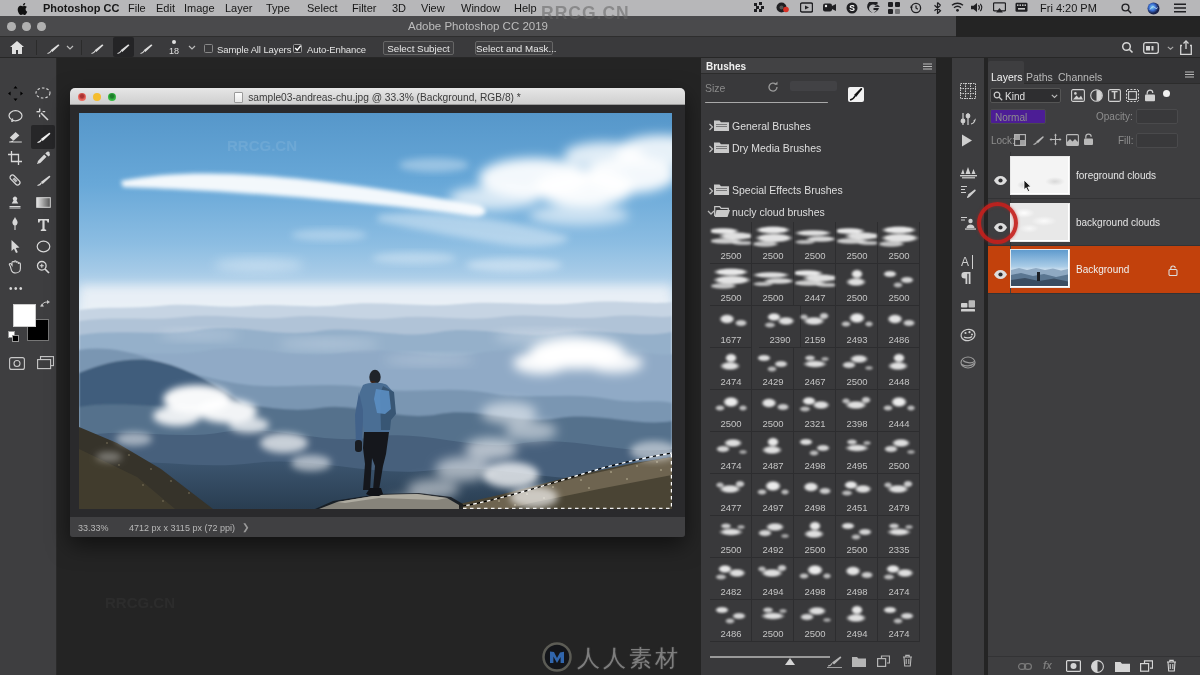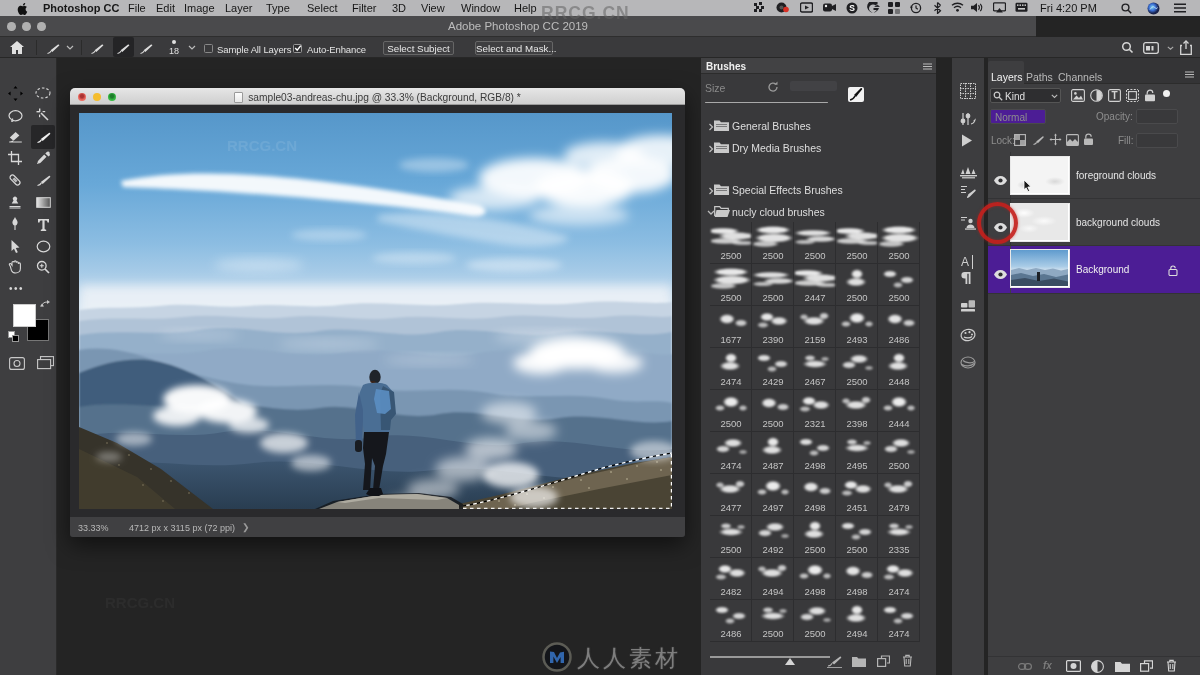--- a/index.html
+++ b/index.html
@@ -2,21 +2,21 @@
 <html><head><meta charset="utf-8">
 <style>
 *{margin:0;padding:0;box-sizing:border-box;}
 html,body{width:1200px;height:675px;overflow:hidden;background:#242424;font-family:"Liberation Sans",sans-serif;-webkit-font-smoothing:antialiased;}
 .abs{position:absolute;}
 #stage{position:relative;width:1200px;height:675px;}
 
 #menubar{position:absolute;left:0;top:0;width:1200px;height:16px;background:#b7b7b9;color:#161616;font-size:11px;}
 #menubar .mi{position:absolute;top:1.5px;white-space:nowrap;}
 
-#apptitle{position:absolute;left:0;top:16px;width:1036px;height:21px;background:#4a4a4c;border-bottom:1px solid #2e2e2e;}
+#apptitle{position:absolute;left:0;top:16px;width:956px;height:21px;background:#4a4a4c;border-bottom:1px solid #2e2e2e;}
 #apptitle .dot{position:absolute;width:8.5px;height:8.5px;border-radius:50%;background:#b0b0b0;}
 #apptitle .t{position:absolute;left:0;right:0;top:20px;text-align:center;color:#bdbdbd;font-size:11.5px;}
 
 #optbar{position:absolute;left:0;top:37px;width:1200px;height:21px;background:#3a3a3c;border-bottom:1px solid #272727;color:#e3e3e3;}
 #optbar .sep{position:absolute;top:3px;width:1px;height:15px;background:#2b2b2b;}
 .obtn{position:absolute;top:4px;height:14px;background:#3f3f41;border:1px solid #666;border-radius:2px;color:#e8e8e8;font-size:9.8px;text-align:center;white-space:nowrap;}
 .cbx{position:absolute;top:6.5px;width:9px;height:9px;border:1px solid #888;border-radius:1.5px;background:#39393b;}
 .cbl{position:absolute;top:6.5px;font-size:9.5px;letter-spacing:-0.1px;color:#e3e3e3;white-space:nowrap;}
 
 #toolbar{position:absolute;left:0;top:58px;width:57px;height:617px;background:#3e3e40;border-right:1px solid #2a2a2a;}
@@ -603,21 +603,21 @@
         <div class="bnum">2500</div>
       </div>
       <div class="bcell" style="left:177px;top:206px;">
         <div class="bthumb" style="background-image:radial-gradient(ellipse 10px 5px at 11px 9px,rgba(255,255,255,.9) 45%,transparent 72%),radial-gradient(ellipse 10px 5px at 28px 15px,rgba(255,255,255,.85) 45%,transparent 72%),radial-gradient(ellipse 7px 4px at 19px 20px,rgba(255,255,255,.7) 45%,transparent 75%)"></div>
         <div class="bnum">2500</div>
       </div>
       <div class="bcell" style="left:9px;top:248px;">
         <div class="bthumb" style="background-image:radial-gradient(ellipse 11px 7px at 16px 12px,rgba(255,255,255,.93) 45%,transparent 72%),radial-gradient(ellipse 9px 5px at 30px 16px,rgba(255,255,255,.8) 45%,transparent 73%)"></div>
         <div class="bnum">1677</div>
       </div>
-      <div class="bcell" style="left:51px;top:248px;text-decoration:underline;">
+      <div class="bcell" style="left:58px;top:248px;text-decoration:underline;">
         <div class="bthumb" style="background-image:radial-gradient(ellipse 10px 6px at 14px 10px,rgba(255,255,255,.95) 45%,transparent 72%),radial-gradient(ellipse 12px 6px at 26px 14px,rgba(255,255,255,.9) 45%,transparent 75%),radial-gradient(ellipse 8px 4px at 10px 18px,rgba(255,255,255,.7) 45%,transparent 75%)"></div>
         <div class="bnum">2390</div>
       </div>
       <div class="bcell" style="left:93px;top:248px;">
         <div class="bthumb" style="background-image:radial-gradient(ellipse 15px 6px at 19px 14px,rgba(255,255,255,.9) 45%,transparent 75%),radial-gradient(ellipse 7px 5px at 29px 9px,rgba(255,255,255,.8) 45%,transparent 72%),radial-gradient(ellipse 6px 4px at 9px 10px,rgba(255,255,255,.7) 45%,transparent 75%)"></div>
         <div class="bnum">2159</div>
       </div>
       <div class="bcell" style="left:135px;top:248px;">
         <div class="bthumb" style="background-image:radial-gradient(ellipse 12px 8px at 20px 11px,rgba(255,255,255,.97) 42%,transparent 70%),radial-gradient(ellipse 7px 4px at 9px 17px,rgba(255,255,255,.75) 45%,transparent 75%),radial-gradient(ellipse 6px 4px at 32px 17px,rgba(255,255,255,.7) 45%,transparent 75%)"></div>
         <div class="bnum">2493</div>
@@ -962,21 +962,21 @@
           </div>
           <div class="thumb">
             <div class="abs" style="left:0;top:0;width:57px;height:36px;background:#e8e8e8;">
               <div class="abs" style="left:2px;top:4px;width:22px;height:10px;background:radial-gradient(ellipse,rgba(255,255,255,.95),transparent 70%);"></div>
               <div class="abs" style="left:20px;top:12px;width:26px;height:10px;background:radial-gradient(ellipse,rgba(252,252,252,.9),transparent 70%);"></div>
               <div class="abs" style="left:8px;top:20px;width:20px;height:9px;background:radial-gradient(ellipse,rgba(250,250,250,.85),transparent 70%);"></div>
             </div>
           </div>
           <div class="lname">background clouds</div>
         </div>
-        <div class="lrow" style="top:94px;height:48px;background:#4c1d95;">
+        <div class="lrow" style="top:94px;height:48px;background:#c2410c;">
           <div class="eye" style="border-color:#404042;">
             <div class="abs" style="left:3px;top:19px;"><svg width="13" height="9" viewBox="0 0 13 9">
                 <path fill="#ddd" d="M6.5 0C3.5 0 1.2 1.8 0 4.5 1.2 7.2 3.5 9 6.5 9s5.3-1.8 6.5-4.5C11.8 1.8 9.5 0 6.5 0z"></path>
                 <circle cx="6.5" cy="4.5" r="2.1" fill="#2e2e30"></circle>
               </svg></div>
           </div>
           <div class="thumb" style="top:3px;"><svg width="57" height="36" viewBox="0 0 57 36">
               <defs>
                 <linearGradient id="lg" x1="0" y1="0" x2="0" y2="1">
                   <stop offset="0" stop-color="#5f9bce"></stop>

